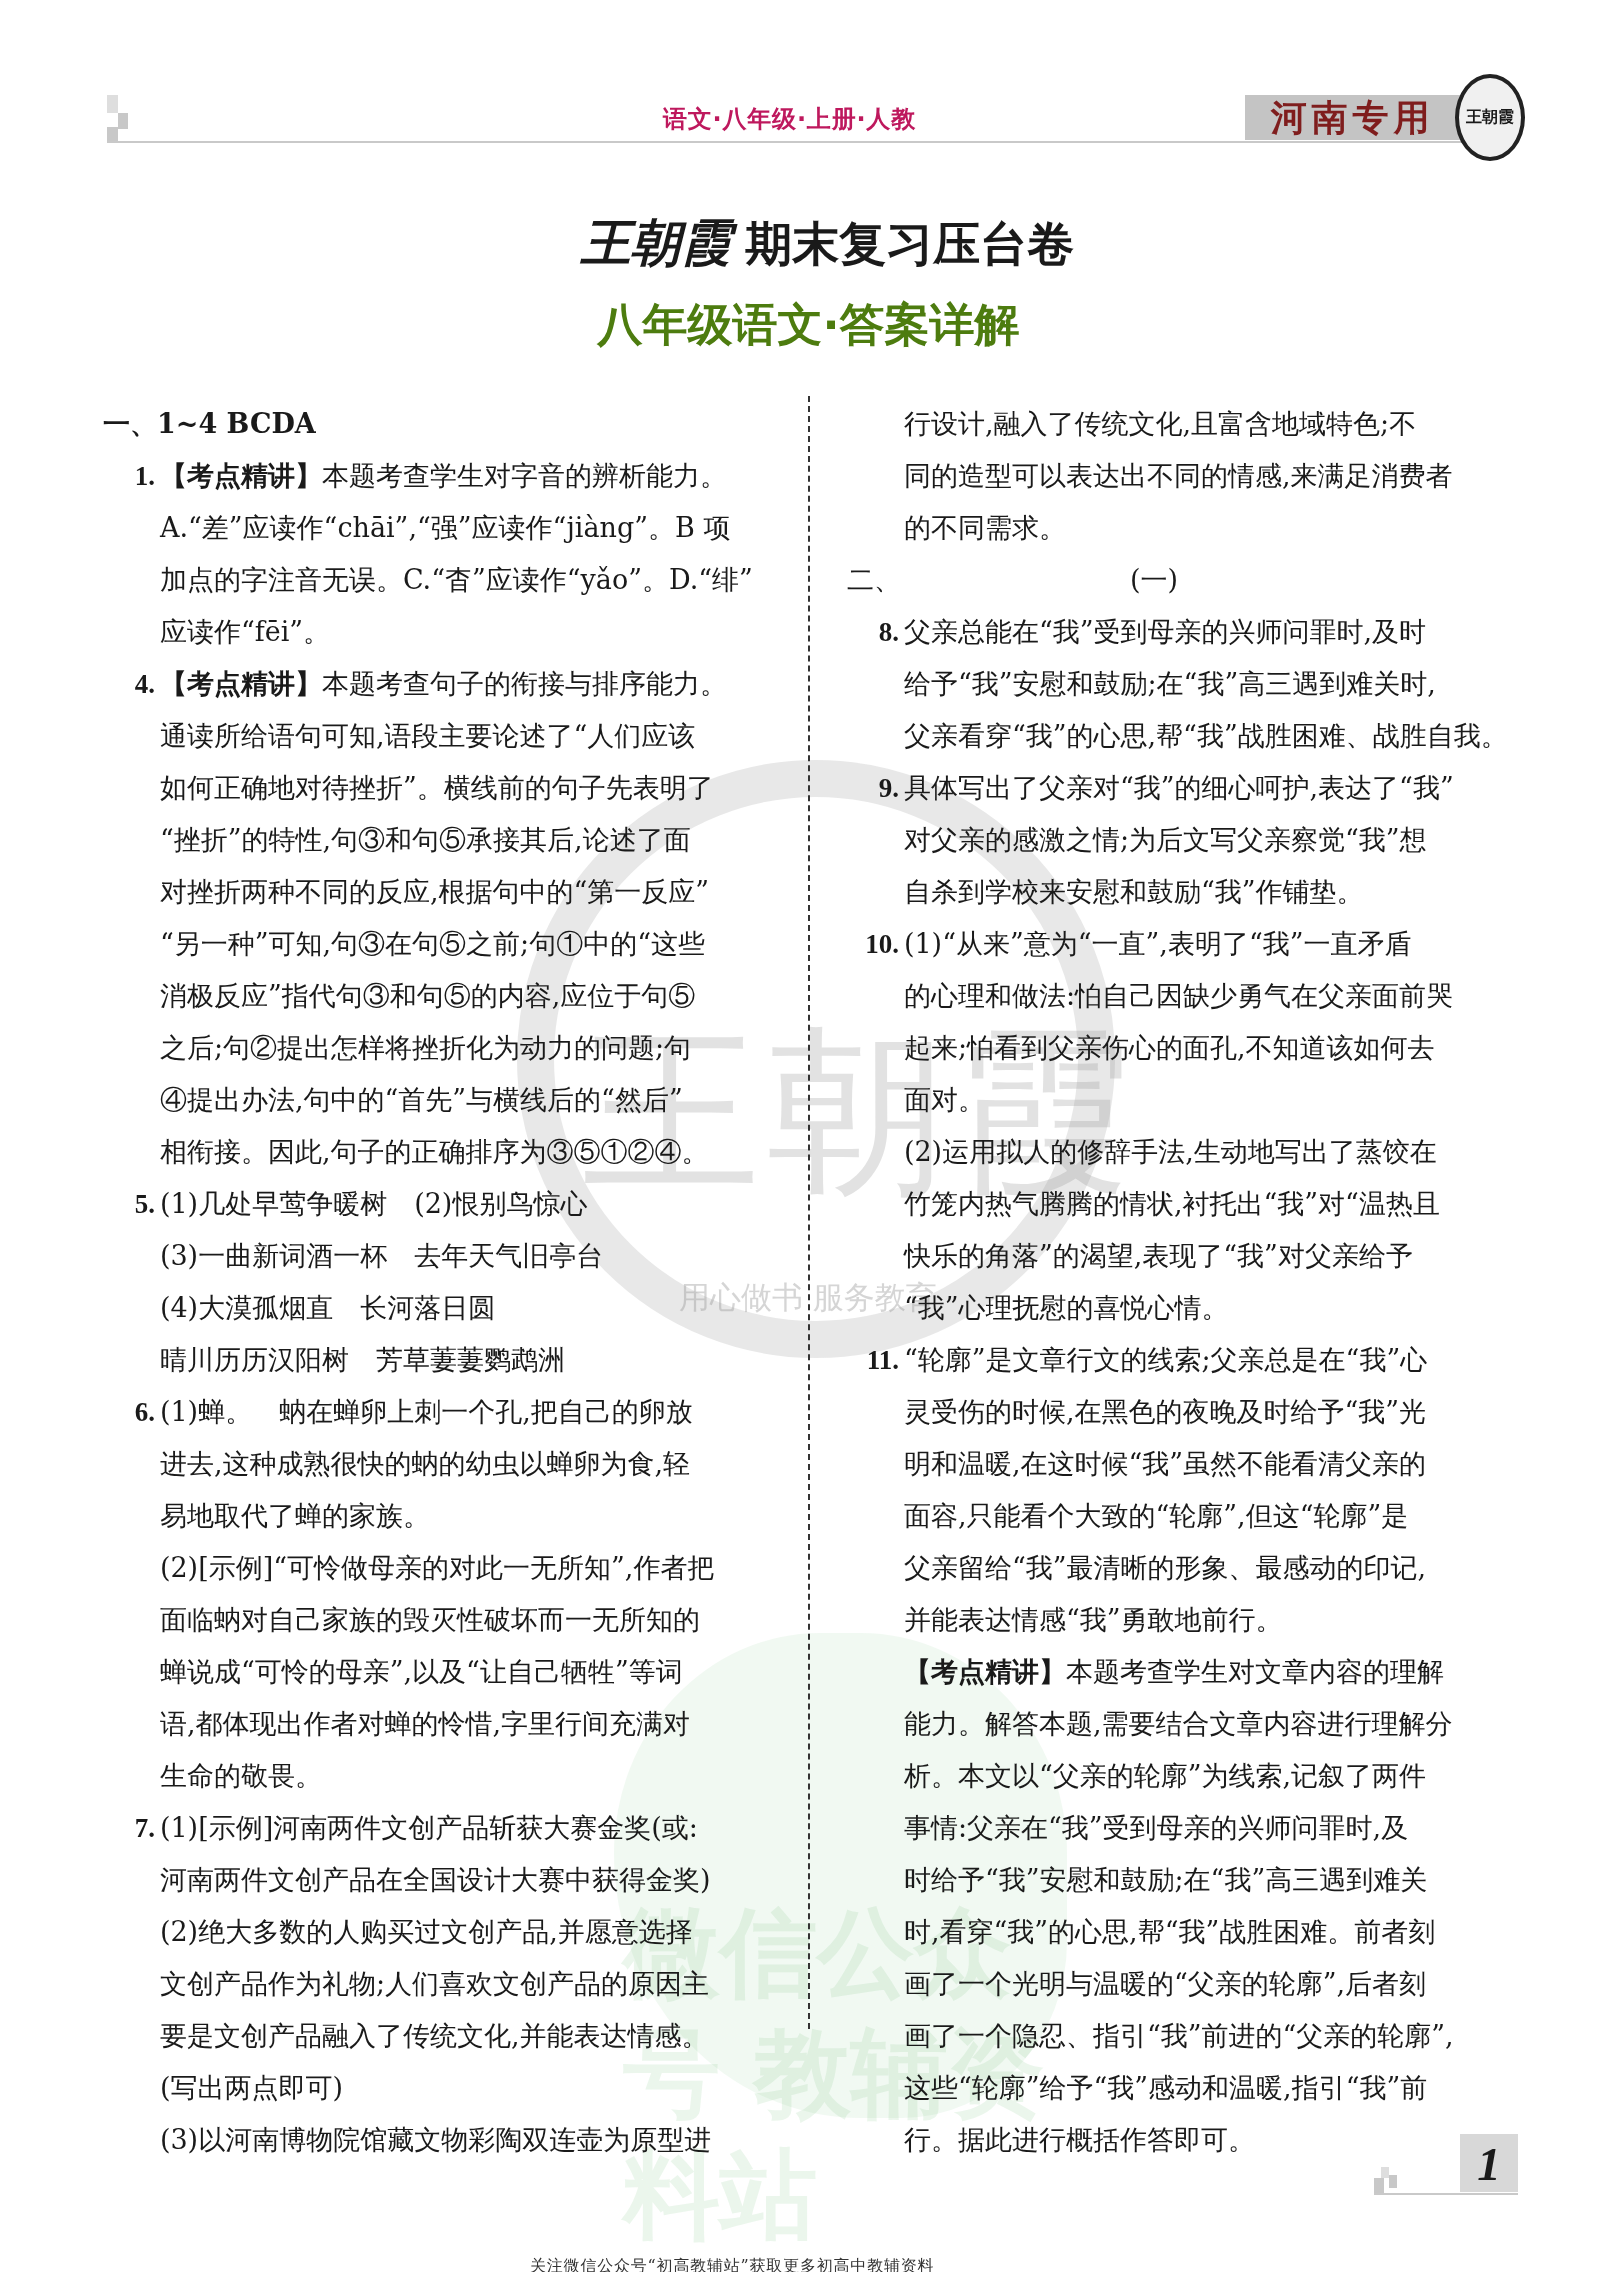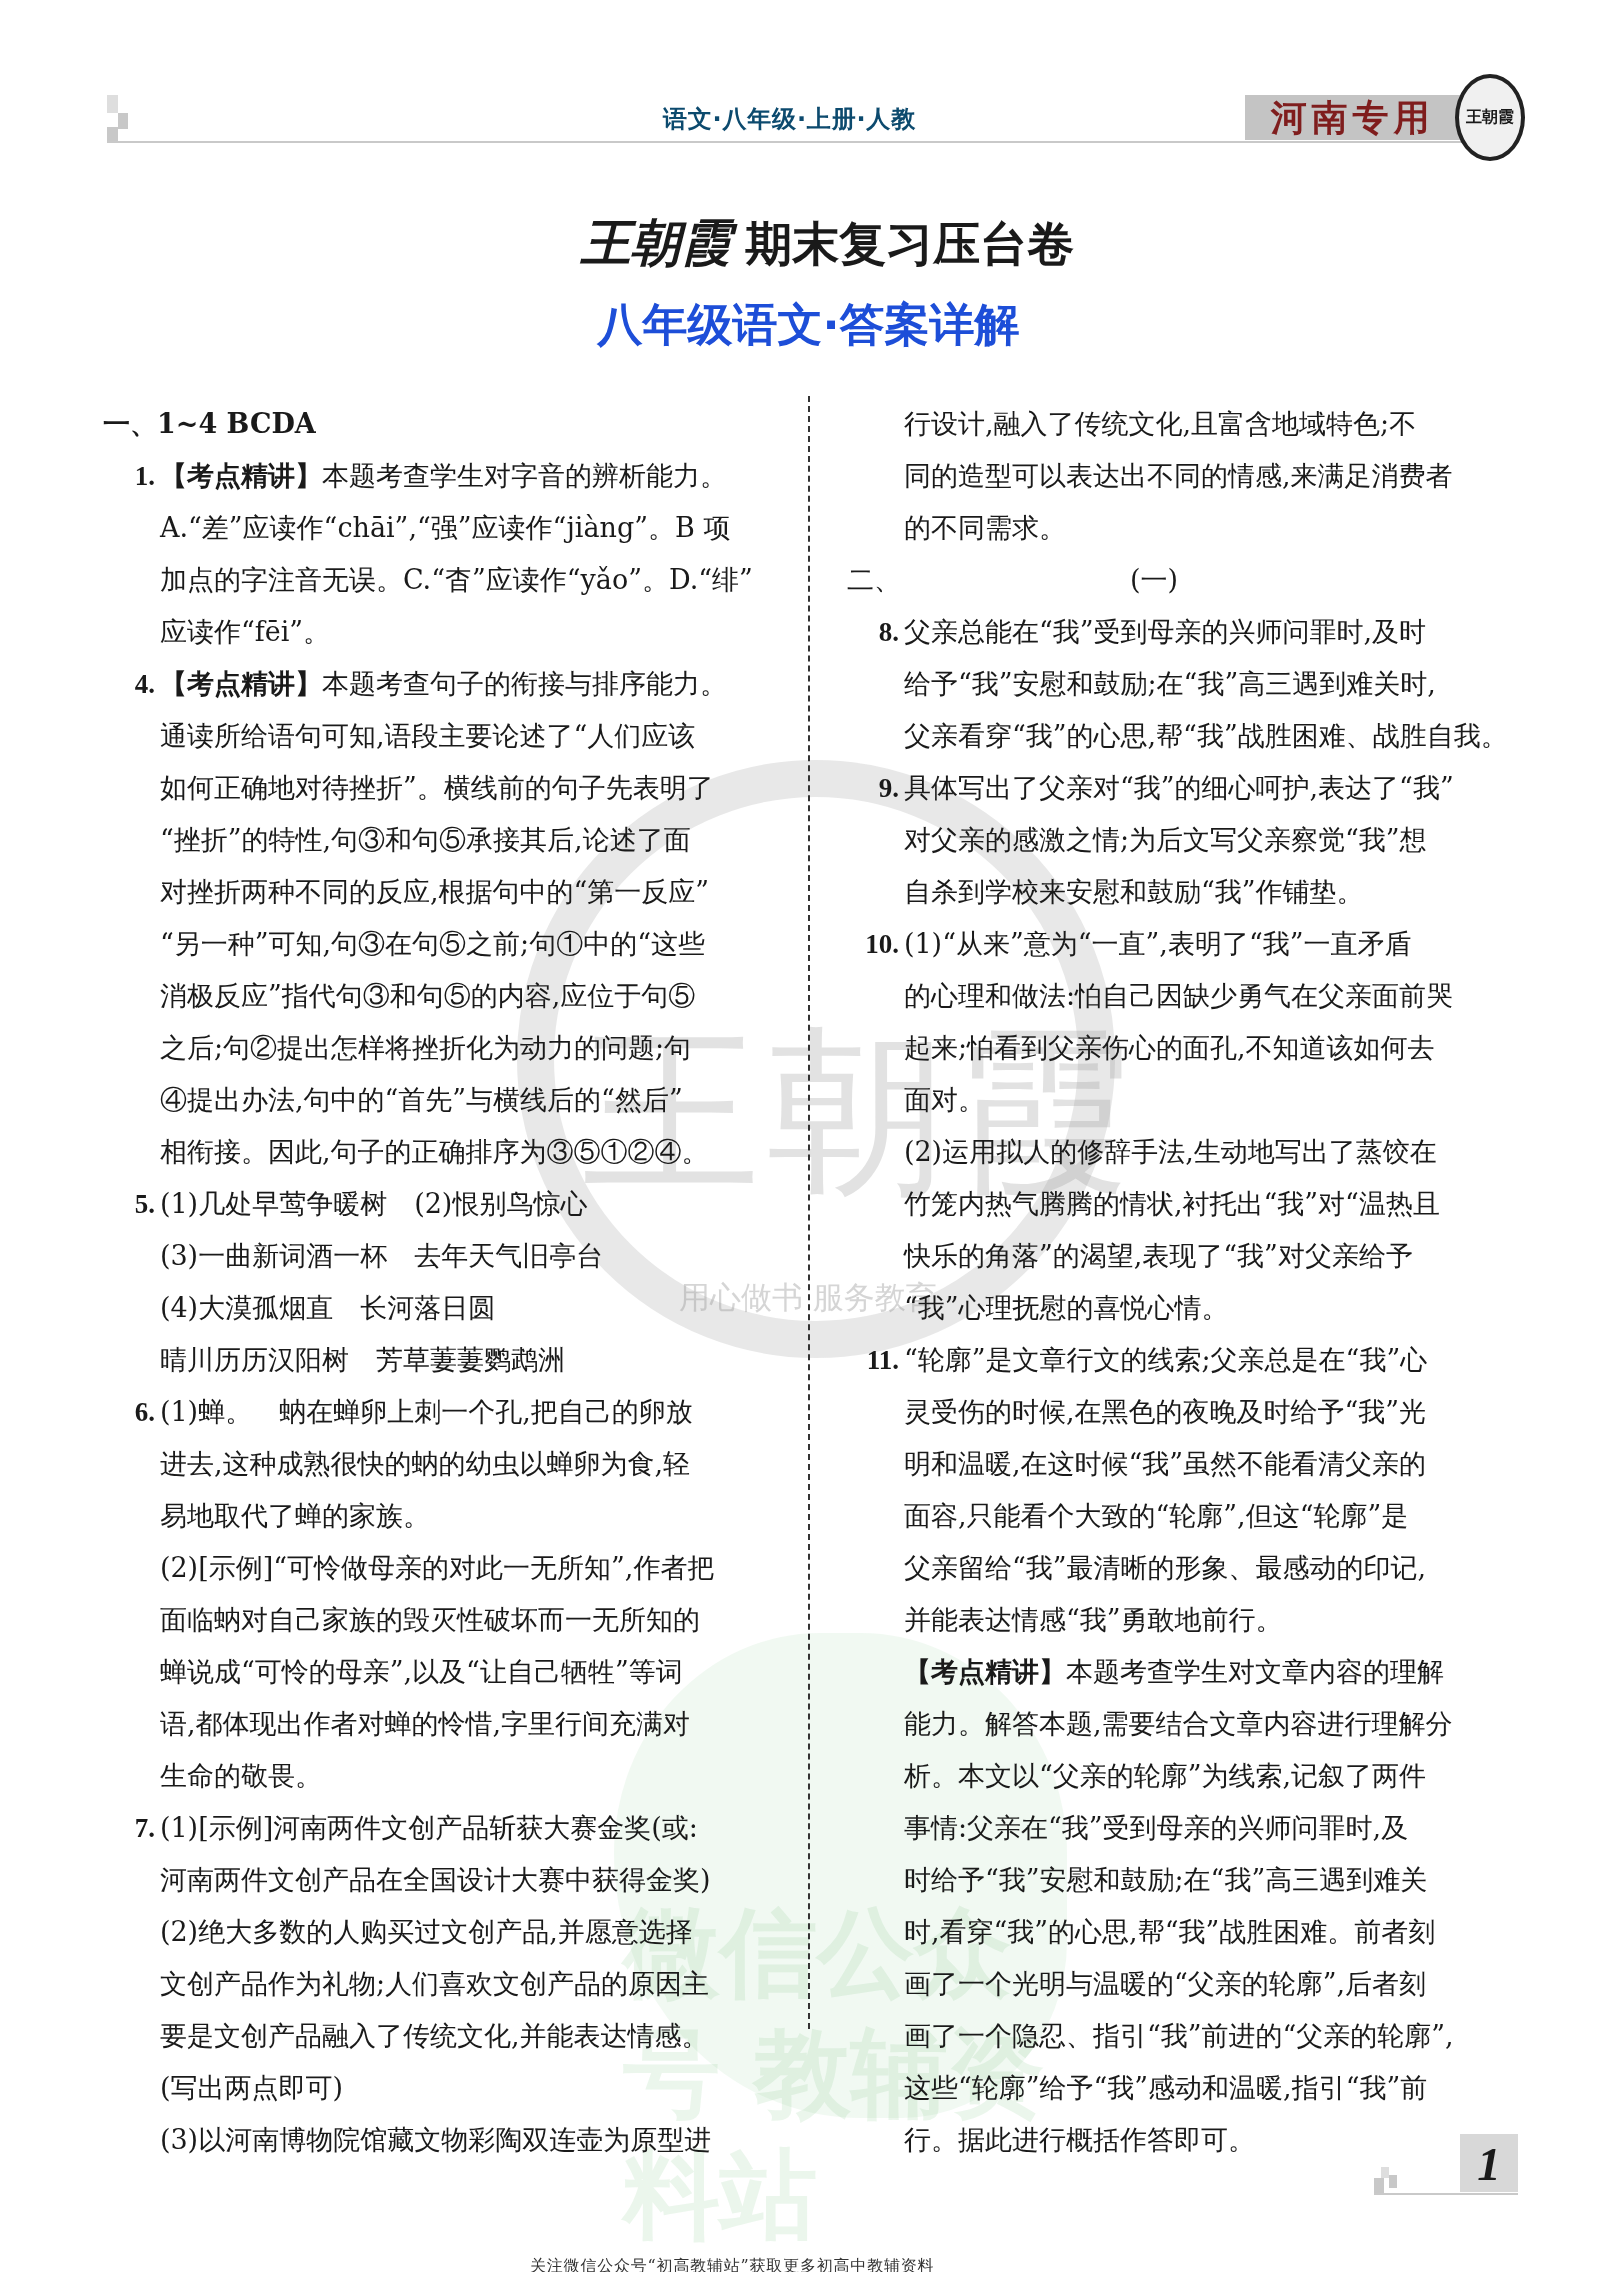--- a/index.html
+++ b/index.html
@@ -2,32 +2,32 @@
 <html style="font-size:13px"><head>
 <meta charset="utf-8">
 <style>
   html, body { margin:0; padding:0; background:#ffffff; }
   body { width:1617px; height:2273px; position:relative; overflow:hidden;
          font-family:"DejaVu Serif","Liberation Serif",serif; color:#1a1a1a; }
   .hdr-deco { position:absolute; left:107px; top:95px; }
   .hdr-deco i { position:absolute; background:#c8c8c8; display:block; }
   .hdr-line { position:absolute; left:107px; top:141px; width:1358px; height:1.6px; background:#c9c9c9; }
   .hdr-subject { position:absolute; left:663px; top:103px; font-family:"DejaVu Sans","Liberation Sans",sans-serif;
-                 font-size:24px; font-weight:bold; letter-spacing:0.8px; color:#0c4a6e; }
+                 font-size:24px; font-weight:bold; letter-spacing:0.8px; color:#be185d; }
   .hdr-badge { position:absolute; left:1245px; top:95px; width:215px; height:45px; background:#c4c4c4;
                font-family:"DejaVu Serif",serif; font-size:36px; font-weight:bold; color:#7f1d1d;
                line-height:45px; text-align:center; letter-spacing:4.9px; }
   .hdr-seal { position:absolute; left:1455px; top:74px; width:70px; height:87px; border:4px solid #222;
               border-radius:50%; background:#f0f0f0; box-sizing:border-box; }
   .hdr-seal span { position:absolute; left:0; right:0; top:29px; text-align:center; font-size:16px; font-weight:bold; }
   .title { position:absolute; left:0; right:0; top:210px; text-align:center; font-family:"DejaVu Sans",sans-serif;
            font-size:47px; font-weight:bold; color:#1a1a1a;padding-left:38px; }
   .title .brand { font-family:"DejaVu Serif",serif; font-style:italic; font-size:50px; margin-right:14.6px; }
   .subtitle { position:absolute; left:0; right:0; top:295px; text-align:center; font-family:"DejaVu Sans",sans-serif;
-              font-size:45px; font-weight:bold; color:#1d4ed8; }
+              font-size:45px; font-weight:bold; color:#4d7c0f; }
   .divider { position:absolute; left:808px; top:396px; height:1633px; border-left:2.4px dashed #333; }
   .col { position:absolute; top:398px; font-size:27px; line-height:52px; }
   .col.left { left:103px; width:691px; }
   .col.right { left:847px; width:689px; }
   .p { margin:0; text-align:justify; text-align-last:left; }
   .item { display:flex; }
   .num { font-weight:bold; width:52px; flex:none; text-align:right; padding-right:4.9px; font-family:"Liberation Serif",serif; }
   .body { flex:1; }
   .tag { font-family:"DejaVu Sans",sans-serif; font-weight:bold; }
   .right-align { text-align:right; }

